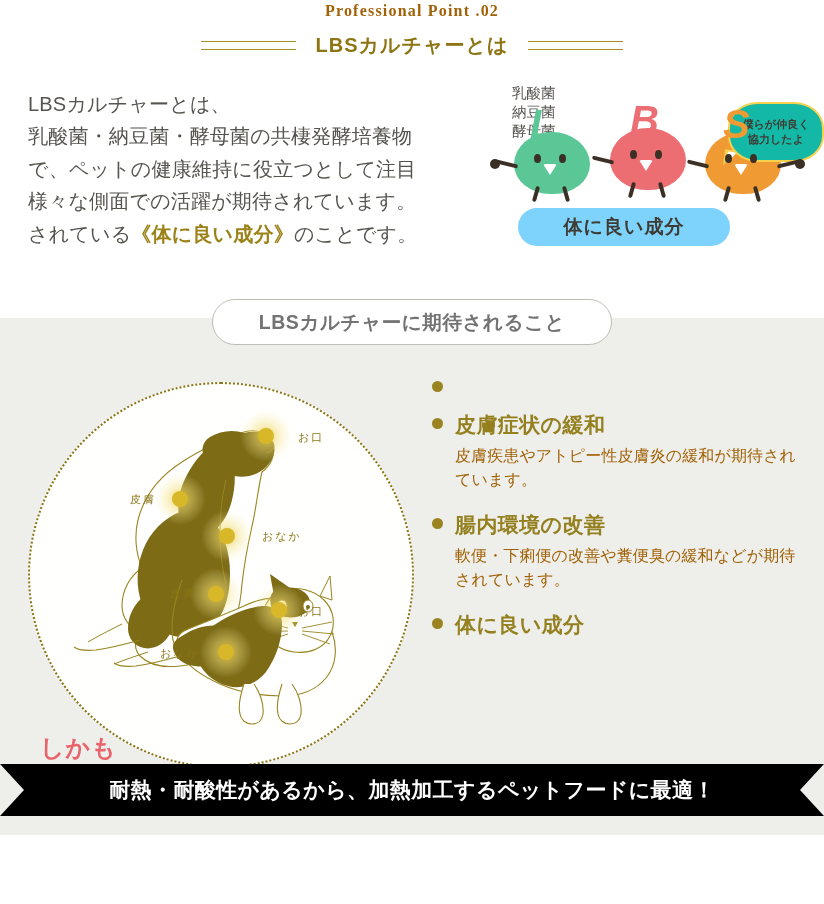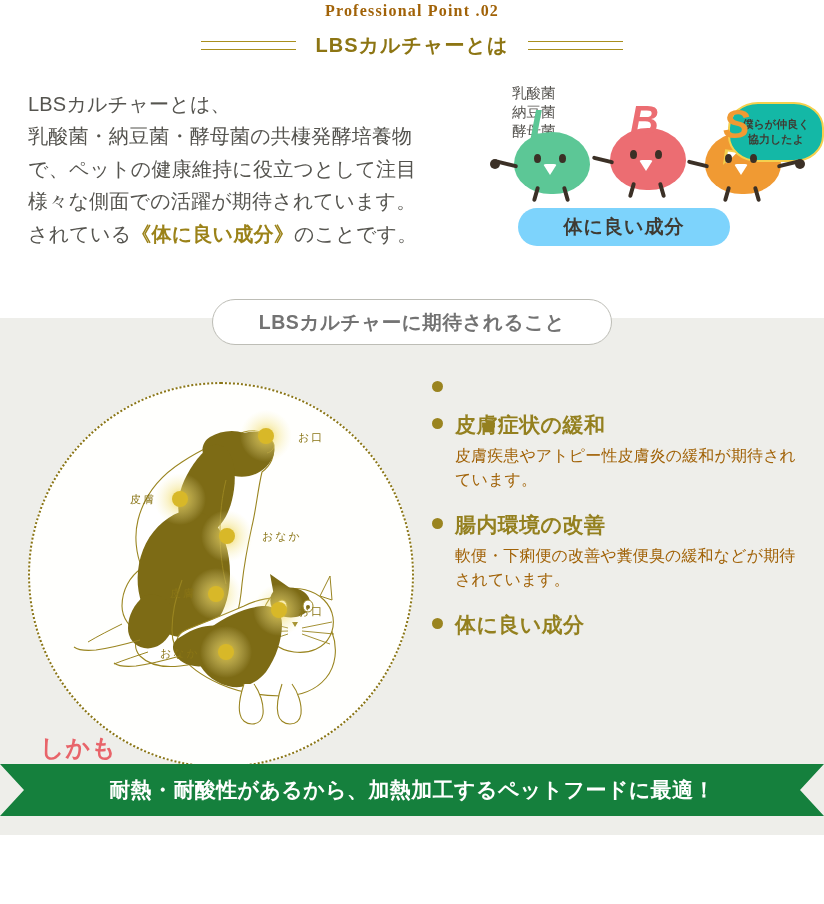--- a/index.html
+++ b/index.html
@@ -336,21 +336,21 @@
     top: 764px;
     left: 0;
     width: 824px;
     height: 52px;
   }
   .banner {
     position: absolute;
     top: 0; left: 0;
     width: 824px;
     height: 52px;
-    background: #15803d;
+    background: #000000;
     -webkit-clip-path: polygon(0 0, 824px 0, 800px 26px, 824px 52px, 0 52px, 24px 26px);
     clip-path: polygon(0 0, 824px 0, 800px 26px, 824px 52px, 0 52px, 24px 26px);
     display: flex;
     align-items: center;
     justify-content: center;
   }
   .banner-text {
     font-size: 21px;
     font-weight: bold;
     color: #ffffff;

